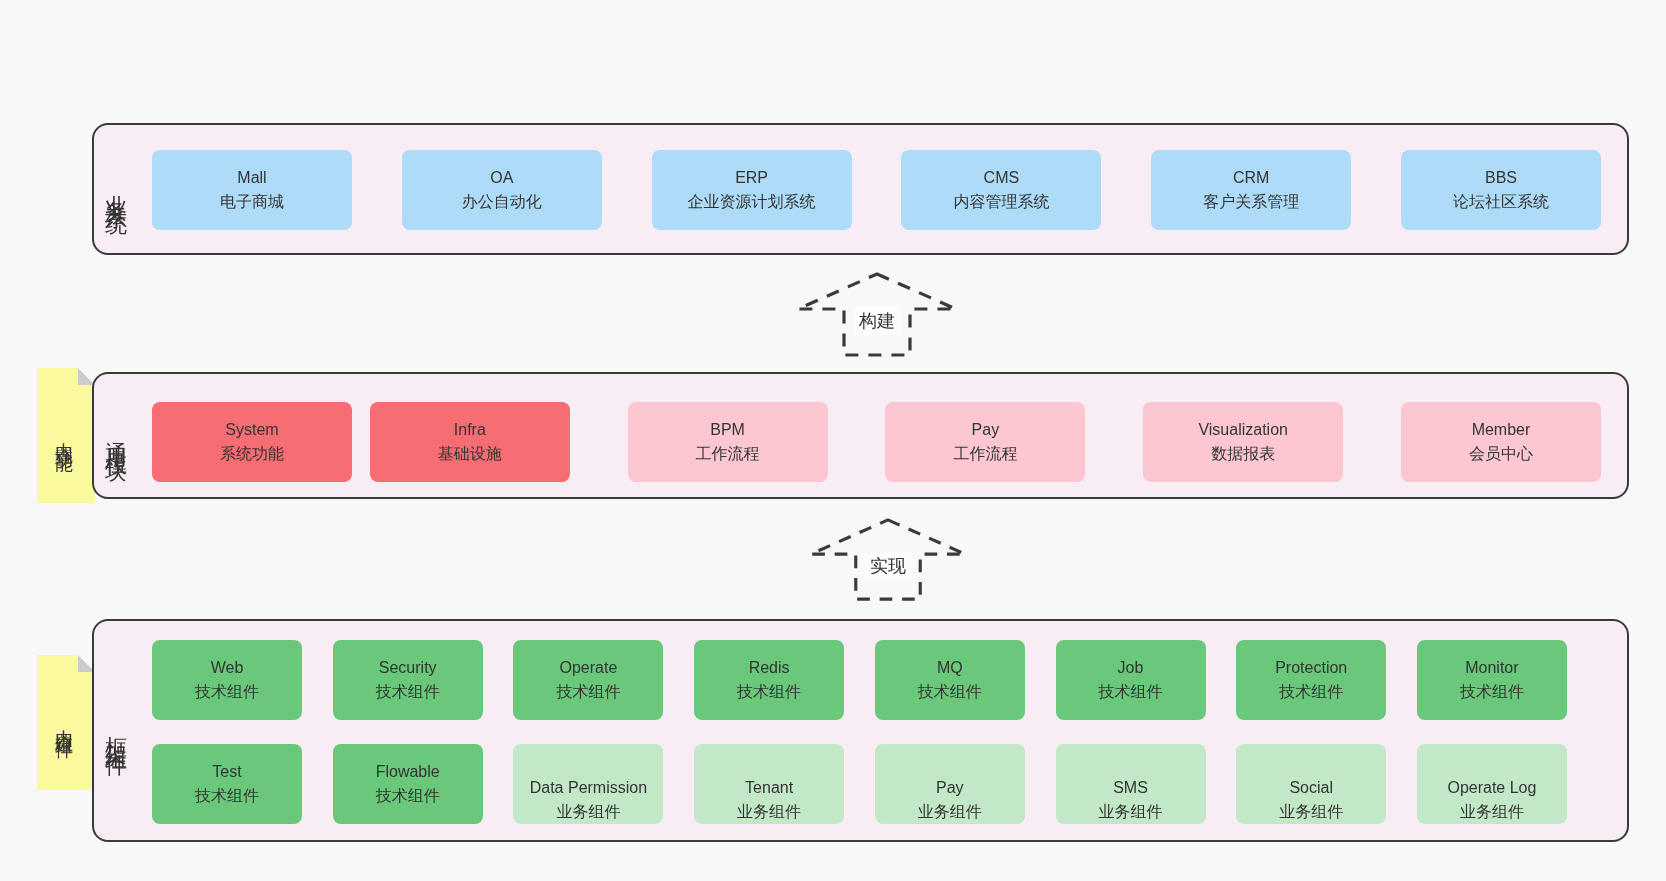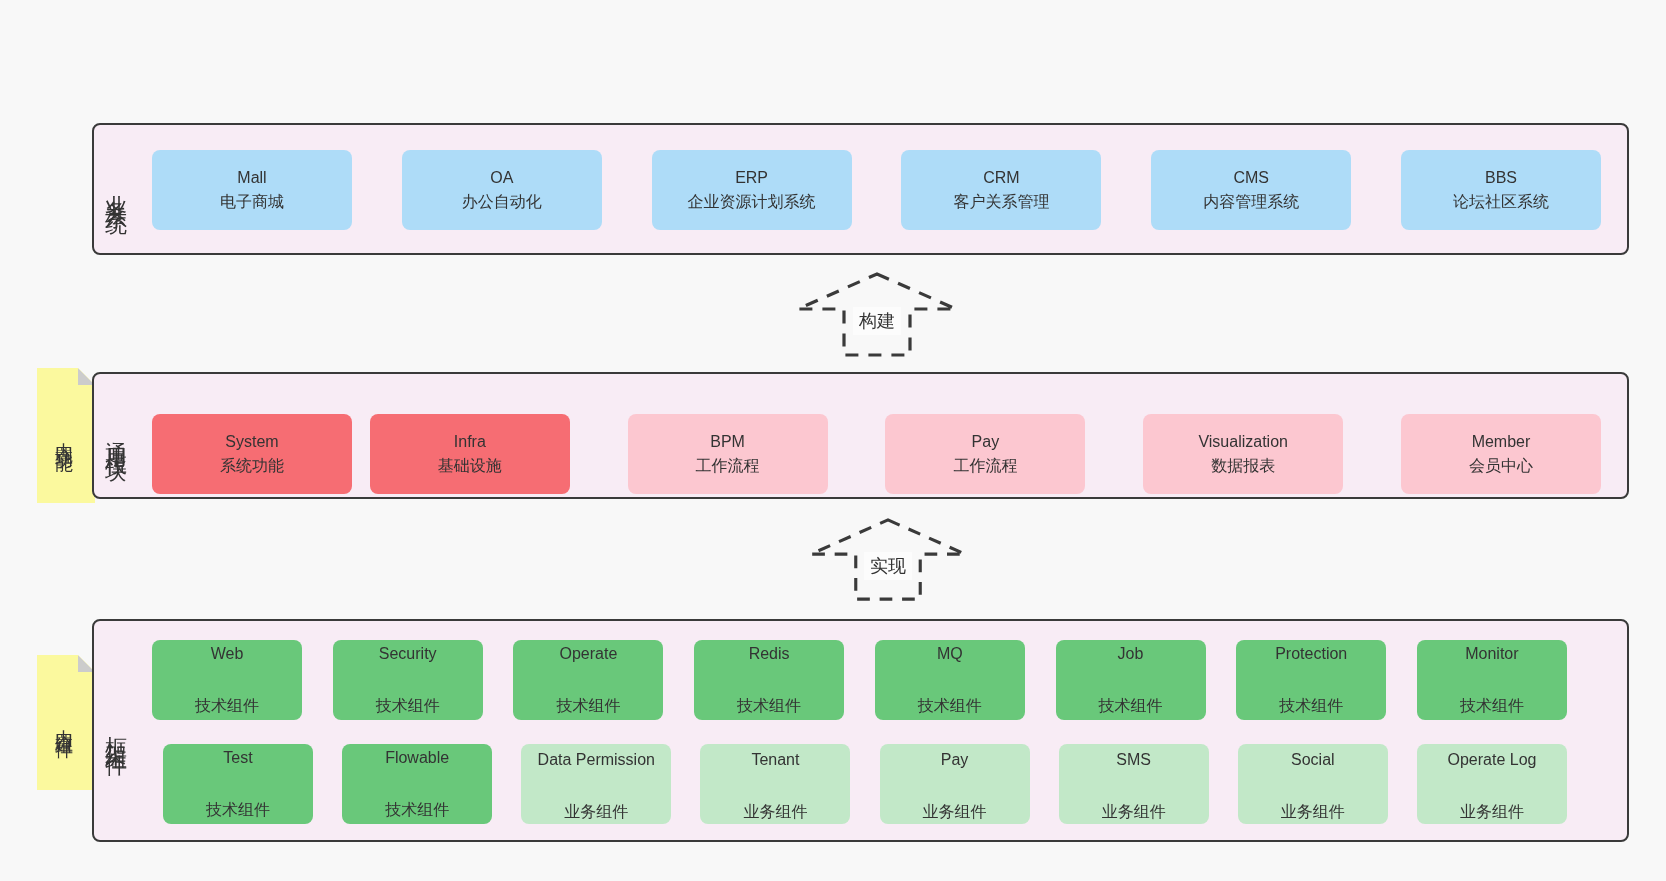--- a/index.html
+++ b/index.html
@@ -11,21 +11,21 @@
   .canvas{
     position:relative;
     width:1666px;height:881px;
     overflow:hidden;
   }
   
   .band{
     position:absolute;left:92px;width:1537px;
     background:var(--bandBg);
     border:2px solid var(--border);
-    border-radius:8px;
+    border-radius:16px;
     box-sizing:border-box;
   }
   #band-business{top:123px;height:132px;}
   #band-modules{top:372px;height:127px;}
   #band-framework{top:619px;height:223px;}
 
   .vlabel{
     position:absolute;left:11px;top:50%;
     transform:translateY(-50%);
     writing-mode:vertical-rl;text-orientation:upright;
@@ -33,35 +33,35 @@
     color:var(--text);
     white-space:nowrap;
   }
 
   
   .boxes{
     position:absolute;left:58px;right:26px;
     display:flex;justify-content:space-between;
   }
   #band-business .boxes{top:25px;}
-  #band-modules  .boxes{top:40px;}
+  #band-modules  .boxes{top:28px;}
   #band-framework .row1{top:19px;}
-  #band-framework .row2{top:123px;margin-left:11px;}
+  #band-framework .row2{top:123px;}
   #band-framework .boxes{right:60px;}
 
   .box{
     box-sizing:border-box;border-radius:8px;
     display:flex;flex-direction:column;
     align-items:center;justify-content:center;
     text-align:center;
     font-size:16px;line-height:1.5;
     color:var(--text);
   }
   .cols6 .box{width:200px;height:80px;}
-  .cols8 .box{width:150px;height:80px;padding:0 12px;gap:28px;}
+  .cols8 .box{width:150px;height:80px;padding:0 12px;}
 
   .v-blue{background:var(--blue);}
   .v-red{background:var(--red);}
   .v-pink{background:var(--pink);margin-left:40px;}
   .v-green{background:var(--green);}
   .v-lightgreen{background:var(--lightgreen);justify-content:flex-end;}
 
   
   .note{
     position:absolute;left:37px;width:58px;
@@ -119,26 +119,26 @@
         </div>
         <div class="box v-blue">
           <div>OA</div>
           <div>办公自动化</div>
         </div>
         <div class="box v-blue">
           <div>ERP</div>
           <div>企业资源计划系统</div>
         </div>
         <div class="box v-blue">
+          <div>CMS</div>
+          <div>内容管理系统</div>
+        </div>
+        <div class="box v-blue">
           <div>CRM</div>
           <div>客户关系管理</div>
-        </div>
-        <div class="box v-blue">
-          <div>CMS</div>
-          <div>内容管理系统</div>
         </div>
         <div class="box v-blue">
           <div>BBS</div>
           <div>论坛社区系统</div>
         </div>
       </div>
   </section>
 
   <div class="arrow" id="arrow-build">
     <svg viewBox="0 0 164 87">

